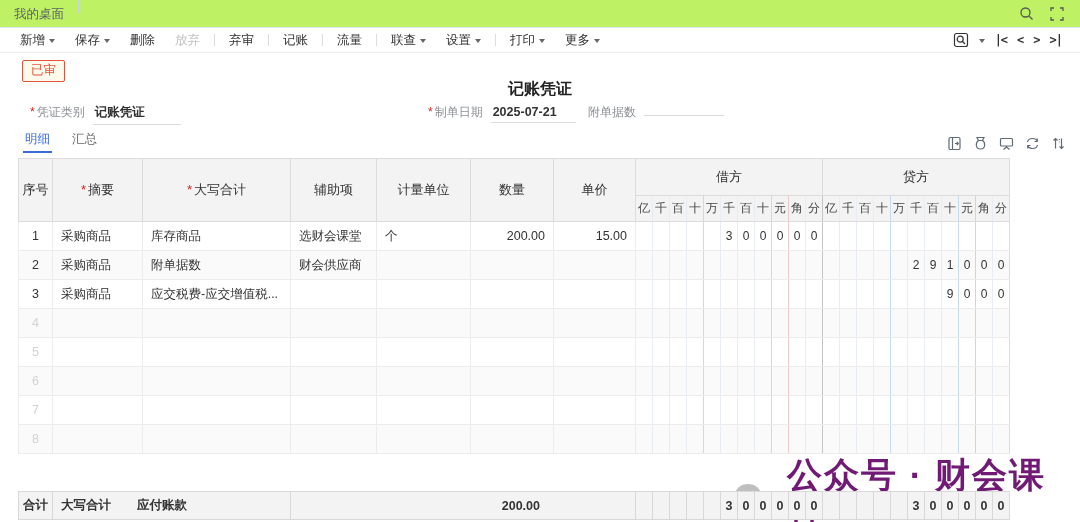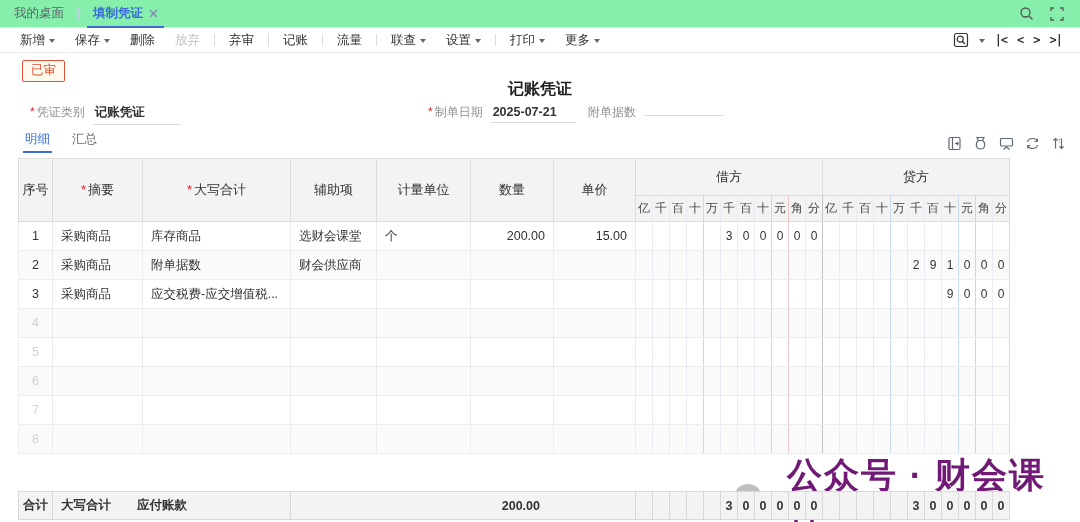--- a/index.html
+++ b/index.html
@@ -5,22 +5,22 @@
   * { margin:0; padding:0; box-sizing:border-box; }
   body { background:#fff; }
   #app {
     position:relative; width:1080px; height:522px; overflow:hidden;
     background:#fff; font-family:"Liberation Sans", sans-serif; color:#333;
     font-size:12.5px;
   }
   
   .tabbar {
     position:absolute; left:0; top:0; width:1080px; height:28px;
-    background:#86efac; border-bottom:1px solid #e0e8f3;
-    display:flex; align-items:center;
+    background:#bef264; border-bottom:1px solid #e0e8f3;
+    display:flex; 
   }
   .tabbar .tab { display:flex; align-items:center; gap:6px; padding:0 14px; height:28px; color:#5a5f66; cursor:pointer; position:relative; }
   .tabbar .tab.active { color:#3a6bd8; font-weight:bold; }
   .tabbar .tab.active::after { content:""; position:absolute; left:8px; right:8px; bottom:0; height:2px; background:#3a6bd8; }
   .tab-divider { width:1px; height:13px; background:#c8d3e4; }
   .tabbar-right { margin-left:auto; display:flex; align-items:center; gap:16px; padding-right:16px; }
   .icon-btn { display:inline-flex; align-items:center; justify-content:center; cursor:pointer; background:none; border:none; }
   svg.ic { display:block; }
   
   .toolbar {
@@ -93,28 +93,20 @@
 </head>
 <body>
 
 <div id="app">
 
   <div class="tabbar">
     <div class="tab">
       <span>我的桌面</span>
     </div>
     <div class="tab-divider"></div>
-    <div class="tab active">
-      <span>填制凭证</span>
-      <span class="icon-btn">
-        <svg class="ic" width="9" height="9" viewBox="0 0 9 9">
-            <path d="M1 1 L8 8 M8 1 L1 8" stroke="#7a8aa8" stroke-width="1.3"></path>
-          </svg>
-      </span>
-    </div>
     <div class="tabbar-right">
       <span class="icon-btn">
         <svg class="ic" width="15" height="15" viewBox="0 0 15 15">
             <circle cx="6.5" cy="6.5" r="4.5" fill="none" stroke="#555" stroke-width="1.3"></circle>
             <path d="M10 10 L13.5 13.5" stroke="#555" stroke-width="1.3"></path>
           </svg>
       </span>
       <span class="icon-btn">
         <svg class="ic" width="14" height="14" viewBox="0 0 14 14" fill="none" stroke="#555" stroke-width="1.3">
             <path d="M1 4 V1 H4"></path>

